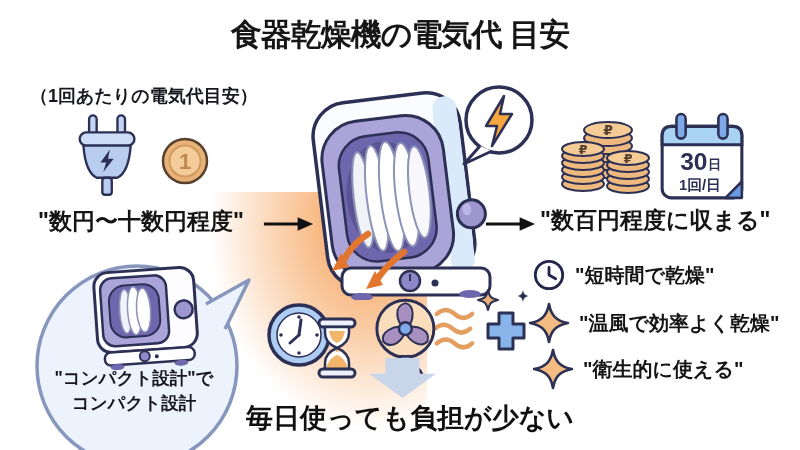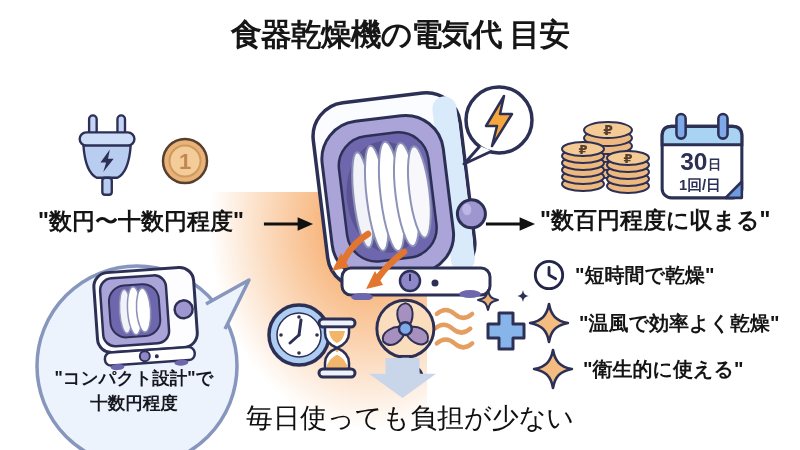--- a/index.html
+++ b/index.html
@@ -11,21 +11,21 @@
   .abs { position:absolute; }
   .title {
     top:14px; left:0; width:100%;
     display:flex; justify-content:center; align-items:flex-end; gap:8px;
     font-weight:800; color:#161616; white-space:nowrap;
   }
   .title-main  { font-size:31px; letter-spacing:-1px; }
   .title-model { font-size:25px; letter-spacing:-1px; }
   .label { font-size:18px; font-weight:800; white-space:nowrap; color:#17181f; }
   .value { font-size:23px; font-weight:800; white-space:nowrap; color:#141414; }
-  .conclusion { font-size:27px; font-weight:400; text-align:center; white-space:nowrap; color:#101010; }
+  .conclusion { font-size:27px; font-weight:700; text-align:center; white-space:nowrap; color:#101010; }
   .bubble-text { font-size:17.5px; font-weight:800; text-align:center; line-height:1.45; color:#17181f; }
   .feature-row { display:flex; align-items:center; gap:9px; white-space:nowrap; }
   .feature-text { font-size:20px; font-weight:800; color:#141414; }
   .glow {
     background:radial-gradient(ellipse at 74% 14%,
       rgba(243,149,68,0.95) 0%, rgba(246,166,96,0.55) 38%, rgba(247,176,112,0) 72%);
   }
   svg { display:block; }
   svg text { font-family:"Liberation Sans","DejaVu Sans",sans-serif; font-weight:bold; }
   .tilt { transform:rotate(-4deg); }
@@ -52,21 +52,21 @@
     <circle cx="100" cy="50" r="9" fill="#9d96cf" stroke="#2d3055" stroke-width="2.5"></circle>
     <rect x="18" y="88" width="90" height="13" rx="6" fill="#ffffff" stroke="#2d3055" stroke-width="2.5"></rect>
     <circle cx="58" cy="94" r="5" fill="#8f88c8" stroke="#2d3055" stroke-width="2"></circle>
     <circle cx="70" cy="95" r="2" fill="#2d3055"></circle>
     <ellipse cx="30" cy="103" rx="7" ry="3" fill="#6e67ad"></ellipse>
     <ellipse cx="94" cy="103" rx="7" ry="3" fill="#6e67ad"></ellipse>
   </svg>
 
   <div class="abs bubble-text" style="left:40px; top:366px; width:188px;">
     <div>"コンパクト設計"で</div>
-    <div>十数円程度</div>
+    <div>コンパクト設計</div>
   </div>
 
   <svg class="abs" style="left:298px; top:70px;" width="215" height="230" viewBox="0 0 215 230">
     <g transform="rotate(-7 105 120)">
       <rect x="22" y="26" width="148" height="186" rx="34" fill="#fbfcff" stroke="#2d3055" stroke-width="3.5"></rect>
       <rect x="144" y="32" width="24" height="176" rx="12" fill="#d9eafa"></rect>
       <rect x="28" y="46" width="122" height="158" rx="38" fill="#aaa4d9" stroke="#2d3055" stroke-width="3"></rect>
       <rect x="44" y="62" width="90" height="126" rx="30" fill="#6e67ad" stroke="#2d3055" stroke-width="2.5"></rect>
       <ellipse cx="88" cy="125" rx="40" ry="56" fill="#5b5494"></ellipse>
       <ellipse cx="64" cy="125" rx="9" ry="48" fill="#f2f2f9" stroke="#8d93b8" stroke-width="2"></ellipse>
@@ -92,20 +92,21 @@
   <svg class="abs" style="left:452px; top:80px;" width="88" height="92" viewBox="0 0 88 92">
     <circle cx="47" cy="40" r="33" fill="#ffffff" stroke="#2d3055" stroke-width="3.5"></circle>
     <path d="M28,66 L12,84 L40,71" fill="#ffffff" stroke="#2d3055" stroke-width="3" stroke-linejoin="round"></path>
     <polygon points="52,16 34,46 45,46 40,66 60,34 48,34" fill="#f6a63c" stroke="#2d3055" stroke-width="2.5" stroke-linejoin="round"></polygon>
   </svg>
 
   <div class="abs title">
     <span class="title-main">食器乾燥機の電気代 目安</span>
   </div>
 
+  <div class="abs label" style="left:30px; top:84px;">（1回あたりの電気代目安）</div>
 
   <svg class="abs" style="left:74px; top:112px;" width="68" height="88" viewBox="0 0 72 90">
     <rect x="16" y="2" width="8" height="22" rx="4" fill="#c3d4f4" stroke="#2d3055" stroke-width="2.5"></rect>
     <rect x="46" y="2" width="8" height="22" rx="4" fill="#c3d4f4" stroke="#2d3055" stroke-width="2.5"></rect>
     <rect x="6" y="20" width="58" height="14" rx="7" fill="#cdddf7" stroke="#2d3055" stroke-width="2.5"></rect>
     <path d="M10,34 L60,34 Q58,62 46,68 L24,68 Q12,62 10,34 Z" fill="#b9cdf1" stroke="#2d3055" stroke-width="2.5" stroke-linejoin="round"></path>
     <polygon points="38,38 28,52 34,52 31,62 42,48 36,48" fill="#2d3055"></polygon>
     <rect x="30" y="68" width="10" height="18" rx="3" fill="#b9cdf1" stroke="#2d3055" stroke-width="2.5"></rect>
   </svg>
 

